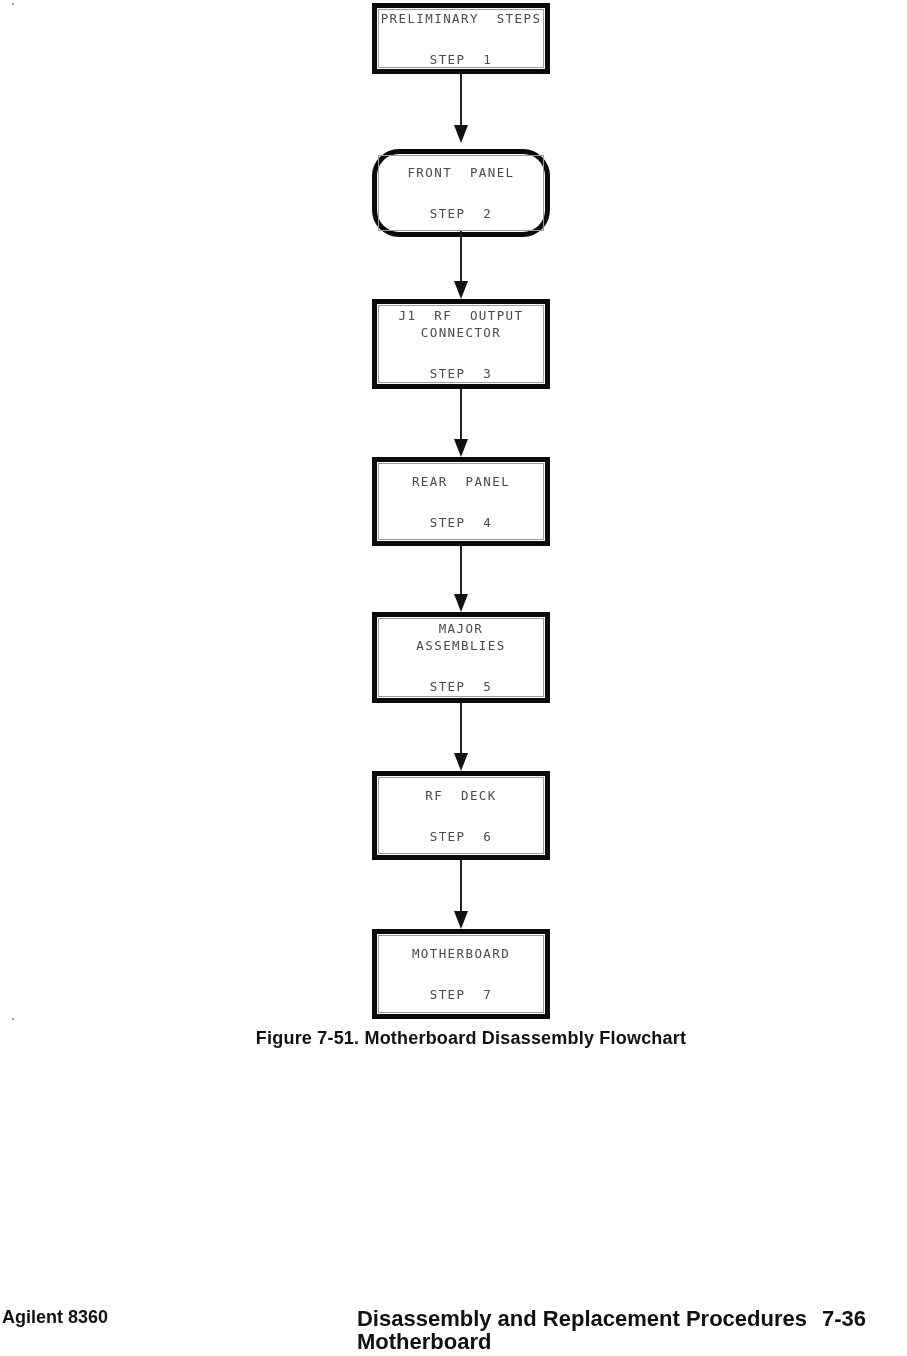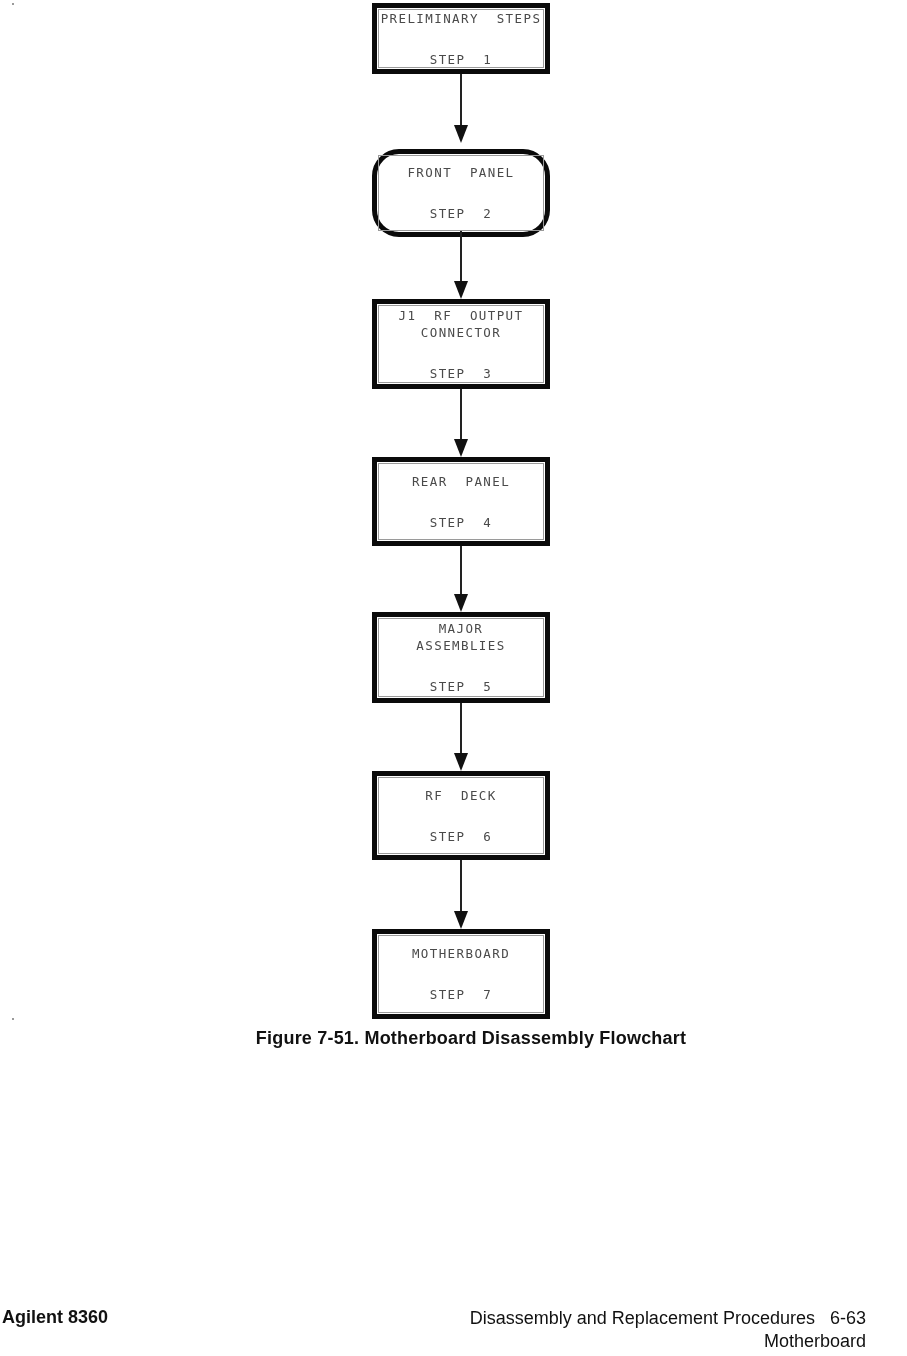--- a/index.html
+++ b/index.html
@@ -87,23 +87,23 @@
     top: 1307px;
     font-size: 18px;
     font-weight: bold;
     color: #111111;
     white-space: nowrap;
   }
   .footer-right {
     position: absolute;
     right: 2px;
     top: 1307px;
-    text-align: right;
-    font-size: 18px;
-    font-weight: normal;
+    text-align: left;
+    font-size: 22px;
+    font-weight: bold;
     color: #111111;
     line-height: 23px;
   }
   .footer-right .line1 {
     display: inline-flex;
     gap: 15px;
     white-space: nowrap;
   }
 
   
@@ -183,18 +183,18 @@
 
     <div class="box-step">STEP  7</div>
   </div>
 
   <div class="caption">Figure 7-51. Motherboard Disassembly Flowchart</div>
 
   <div class="footer-left">Agilent 8360</div>
   <div class="footer-right">
     <div class="line1">
       <span>Disassembly and Replacement Procedures</span>
-      <span>6-63</span>
+      <span>7-36</span>
     </div>
     <div>Motherboard</div>
   </div>
 
 </div>
 
 </body></html>

